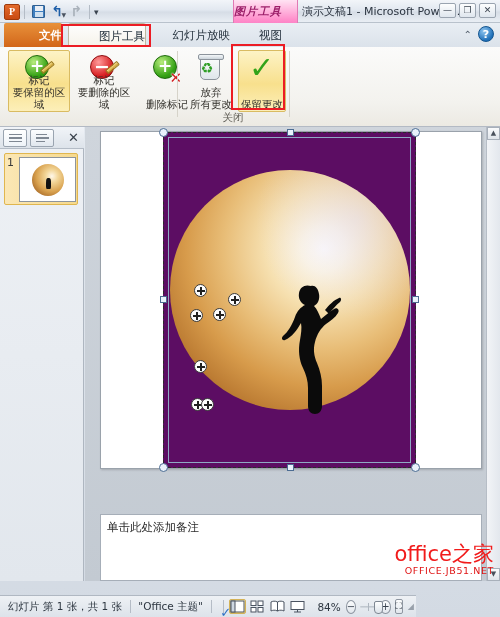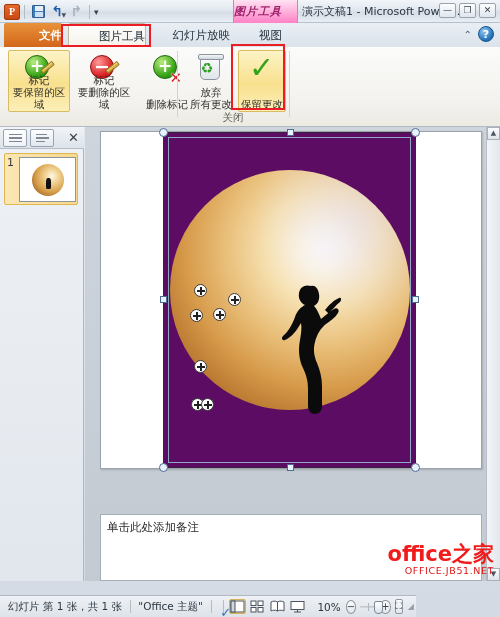--- a/index.html
+++ b/index.html
@@ -171,21 +171,21 @@
   .notes-txt { position:absolute; left:6px; top:5px; font-size:11.5px; color:#2b2b2b; }
 
   .vscroll { position:absolute; right:0; top:127px; width:14px; bottom:36px;
       background:linear-gradient(90deg,#f2f4f7,#e3e7ed); border-left:1px solid #b6bdc6; }
   .vsb-top, .vsb-bot { position:absolute; left:0; width:13px; height:13px;
       background:linear-gradient(#fafbfc,#e0e5eb); border:1px solid #a8b0ba;
       font-size:7px; color:#49515c; text-align:center; line-height:11px; }
   .vsb-top { top:0; } .vsb-bot { bottom:0; }
 
   .wm { position:absolute; right:6px; bottom:40px; text-align:right; }
-  .wm1 { font-size:21px; font-weight:bold; color:#f11b1b; letter-spacing:0px;
+  .wm1 { font-size:21px; font-weight:normal; color:#f11b1b; letter-spacing:0px;
       line-height:21px; font-family:"DejaVu Sans",sans-serif; }
   .wm2 { font-size:9.5px; font-weight:normal; color:#e01414; letter-spacing:.6px;
       line-height:12px; }
 
   
   .status { position:absolute; left:0; bottom:0; width:416px; height:22px;
       background:linear-gradient(#eef1f5,#dde3ea); border-top:1px solid #b0b8c2;
       display:flex; align-items:center; font-size:10.5px; color:#2d3640; }
   .st-item { padding:0 8px; white-space:nowrap; }
   .st-sep { width:1px; height:13px; background:#b5bcc6; }
@@ -454,21 +454,21 @@
       </div>
       <div class="vbtn">
         <svg width="15" height="13" viewBox="0 0 15 13">
             <rect x="1" y="1.5" width="13" height="8" fill="#fff" stroke="#4a5360"></rect>
             <line x1="7.5" y1="9.5" x2="7.5" y2="12" stroke="#4a5360"></line>
             <line x1="4" y1="12" x2="11" y2="12" stroke="#4a5360"></line>
           </svg>
       </div>
     </div>
 
-    <div class="zoomtxt">10%</div>
+    <div class="zoomtxt">84%</div>
     <div class="zbtn">−</div>
     <div class="ztrack">
       <div class="zhandle"></div>
     </div>
     <div class="zbtn">+</div>
     <div class="fitbtn">⛶</div>
     <div class="grip">◢</div>
   </div>
 
 </div>

